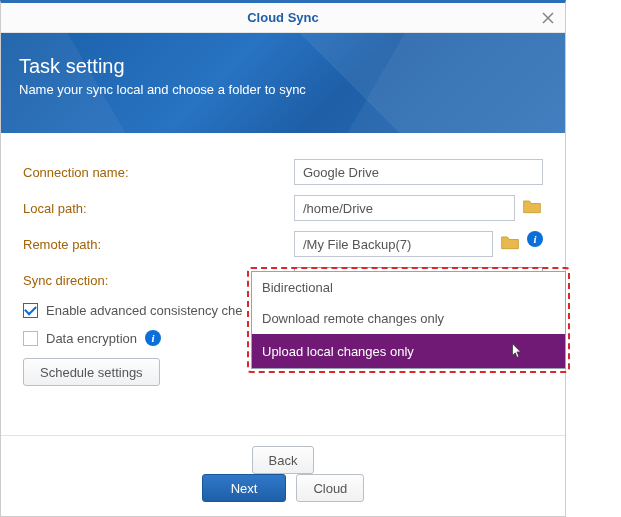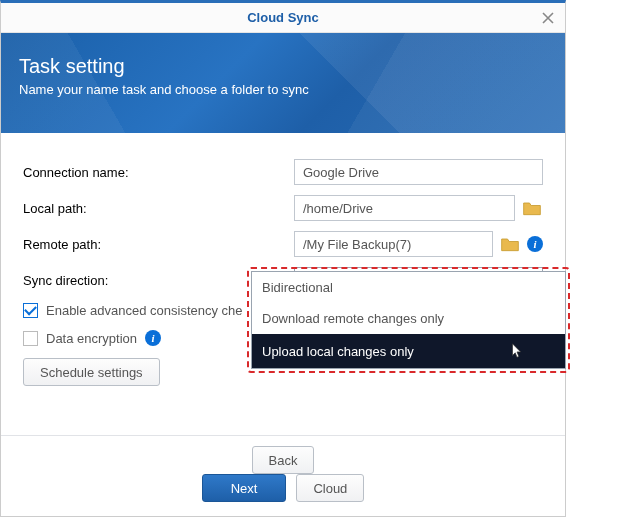--- a/index.html
+++ b/index.html
@@ -75,26 +75,26 @@
     padding: 26px 22px 10px 22px;
     position: relative;
   }
   .row {
     display: flex;
     align-items: center;
     margin-bottom: 10px;
   }
   .row .label {
     width: 224px;
-    color: #000000;
+    color: #a16207;
   }
   .row .field {
     flex: 1;
     display: flex;
-    align-items: center;
+    align-items: flex-start;
     gap: 6px;
     padding-left: 47px;
   }
   .text-input, .select-box {
     flex: 1;
     height: 26px;
     border: 1px solid #c1c7cf;
     padding: 0 8px;
     font-size: 13px;
     color: #555;
@@ -171,21 +171,21 @@
   .dropdown-inner{
     border:1px solid #9aa4b0;
     background:#fff;
   }
   .dropdown-item{
     padding:8px 10px;
     color:#555;
     cursor:pointer;
   }
   .dropdown-item.selected{
-    background:#0f172a;
+    background:#701a75;
     color:#fff;
     position:relative;
     display:flex;align-items:center;justify-content:space-between;
   }
   .cursor-icon{
     width:16px;height:18px;
     color:#fff;
     flex:0 0 auto;
     margin-right:30px;
   }
@@ -209,21 +209,21 @@
     <span class="title">Cloud Sync</span>
     <span class="close">
       <svg viewBox="0 0 12 12" width="12" height="12">
           <path d="M1 1 L11 11 M11 1 L1 11" stroke="#888" stroke-width="1.6" fill="none"></path>
         </svg>
     </span>
   </div>
 
   <div class="header">
     <h1>Task setting</h1>
-    <p>Name your name task and choose a folder to sync</p>
+    <p>Name your sync local and choose a folder to sync</p>
   </div>
 
   <div class="body">
 
     <div class="row">
       <div class="label">Connection name:</div>
       <div class="field">
         <input class="text-input" value="Google Drive" style="">
       </div>
     </div>

